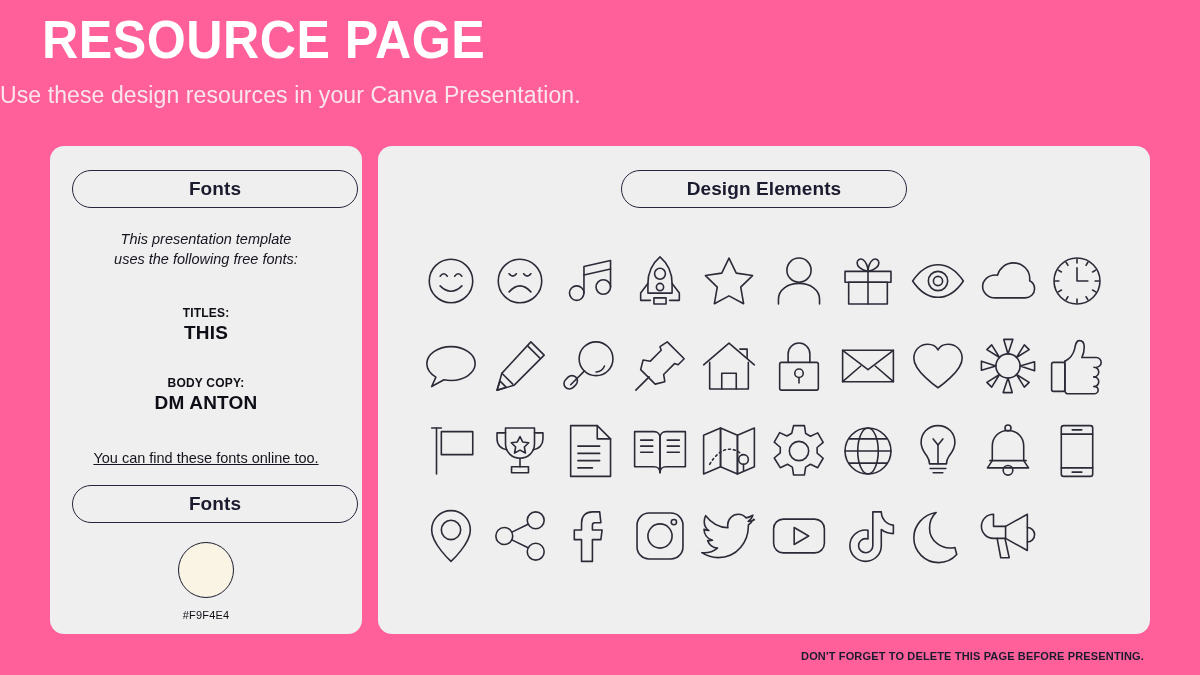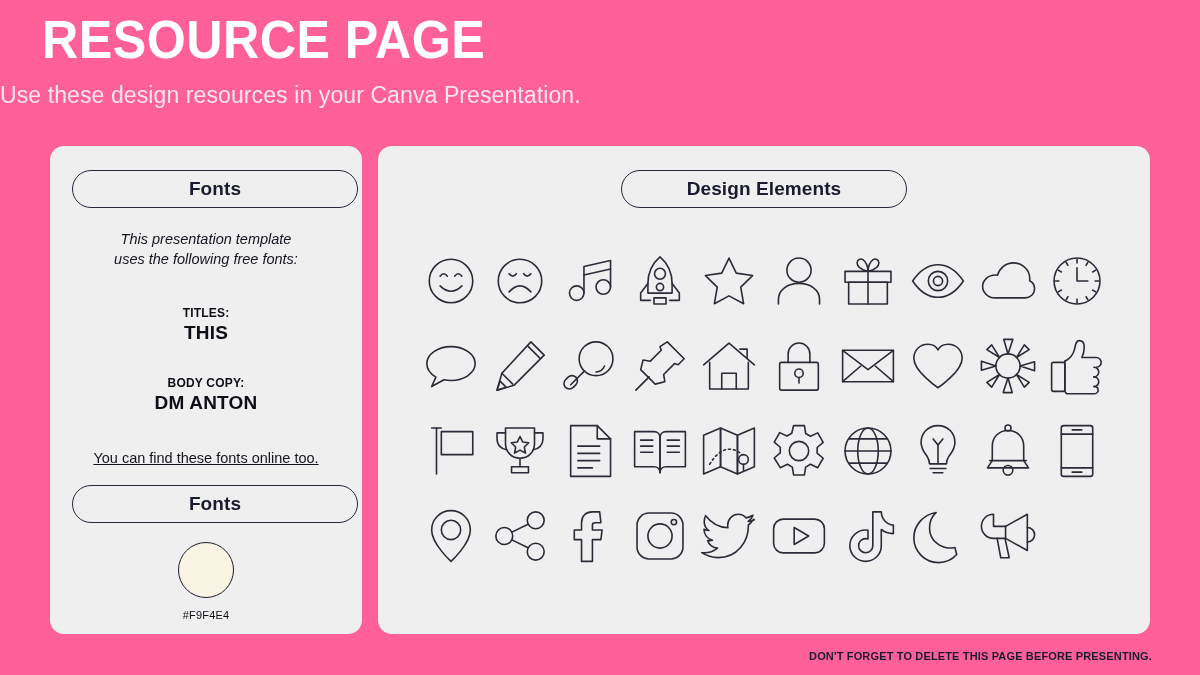--- a/index.html
+++ b/index.html
@@ -173,21 +173,21 @@
     stroke: #2B2B38;
     stroke-width: 1.6;
     stroke-linecap: round;
     stroke-linejoin: round;
     vector-effect: non-scaling-stroke;
   }
 
   
   .footer-note {
     position: absolute;
-    right: 48px;
+    right: 56px;
     bottom: 13px;
     font-size: 11px;
     font-weight: 700;
     letter-spacing: 0.15px;
     color: #1B1B2F;
   }
 </style>
 </head>
 <body>
 

